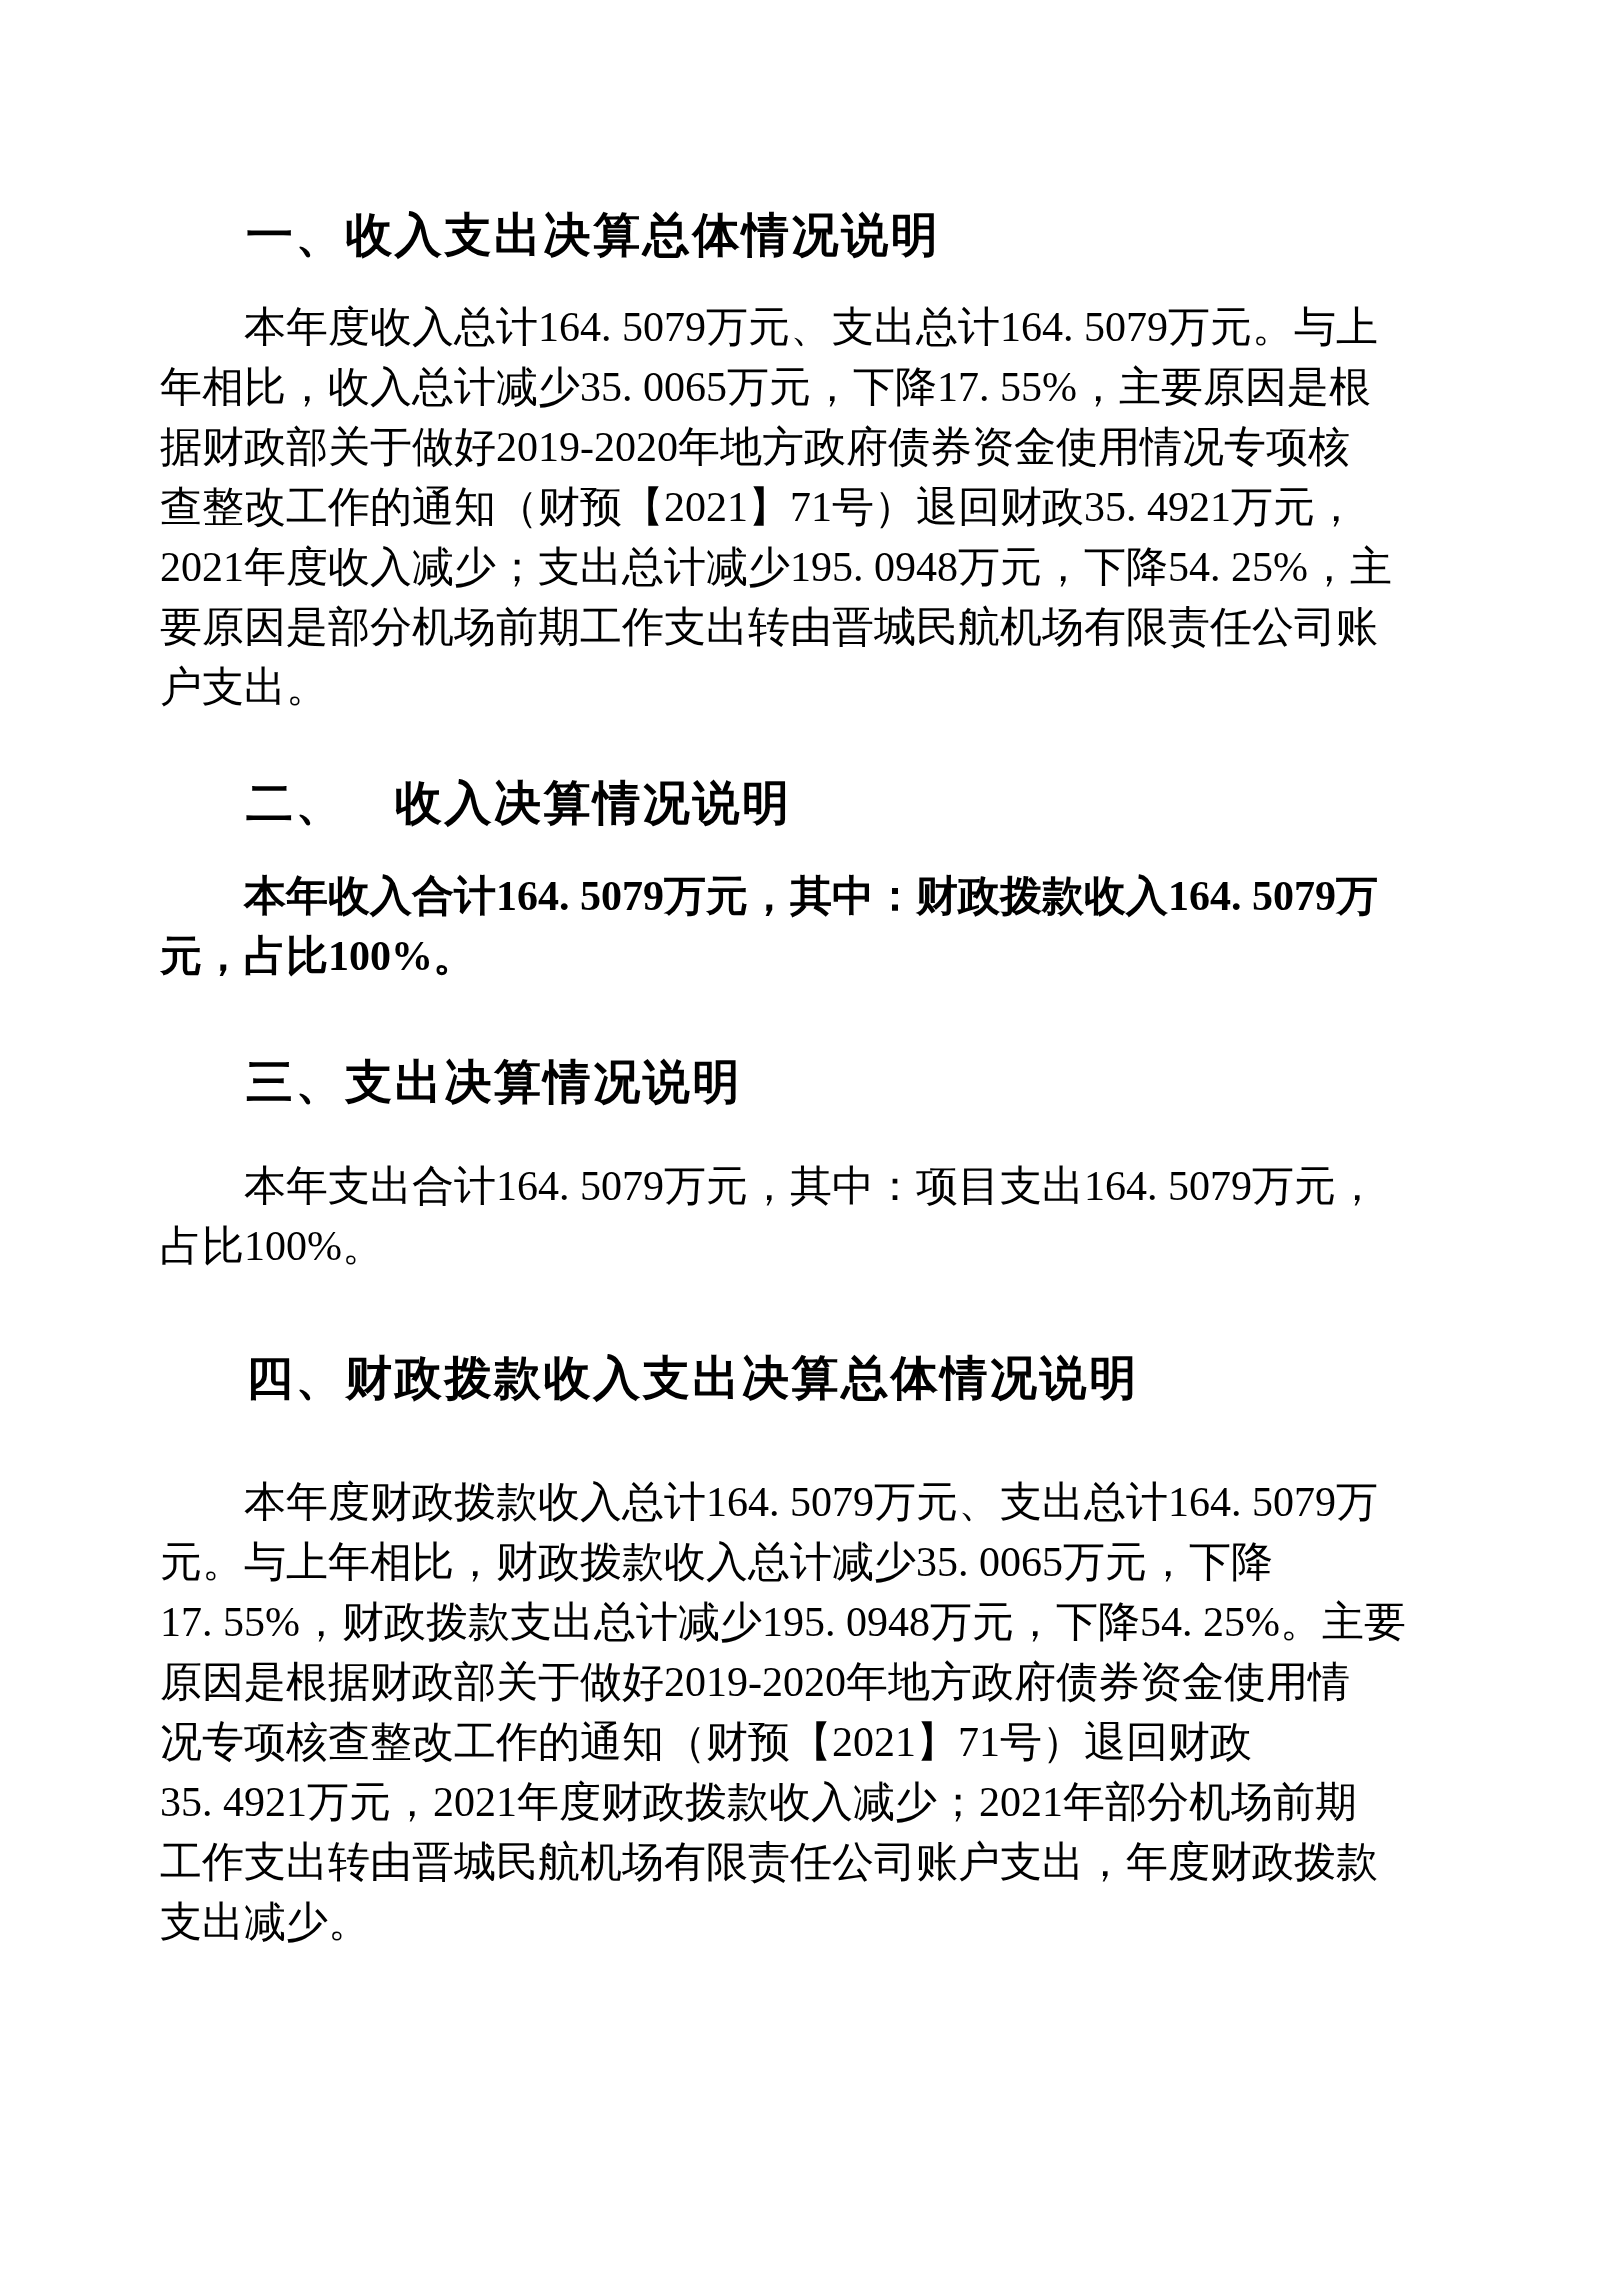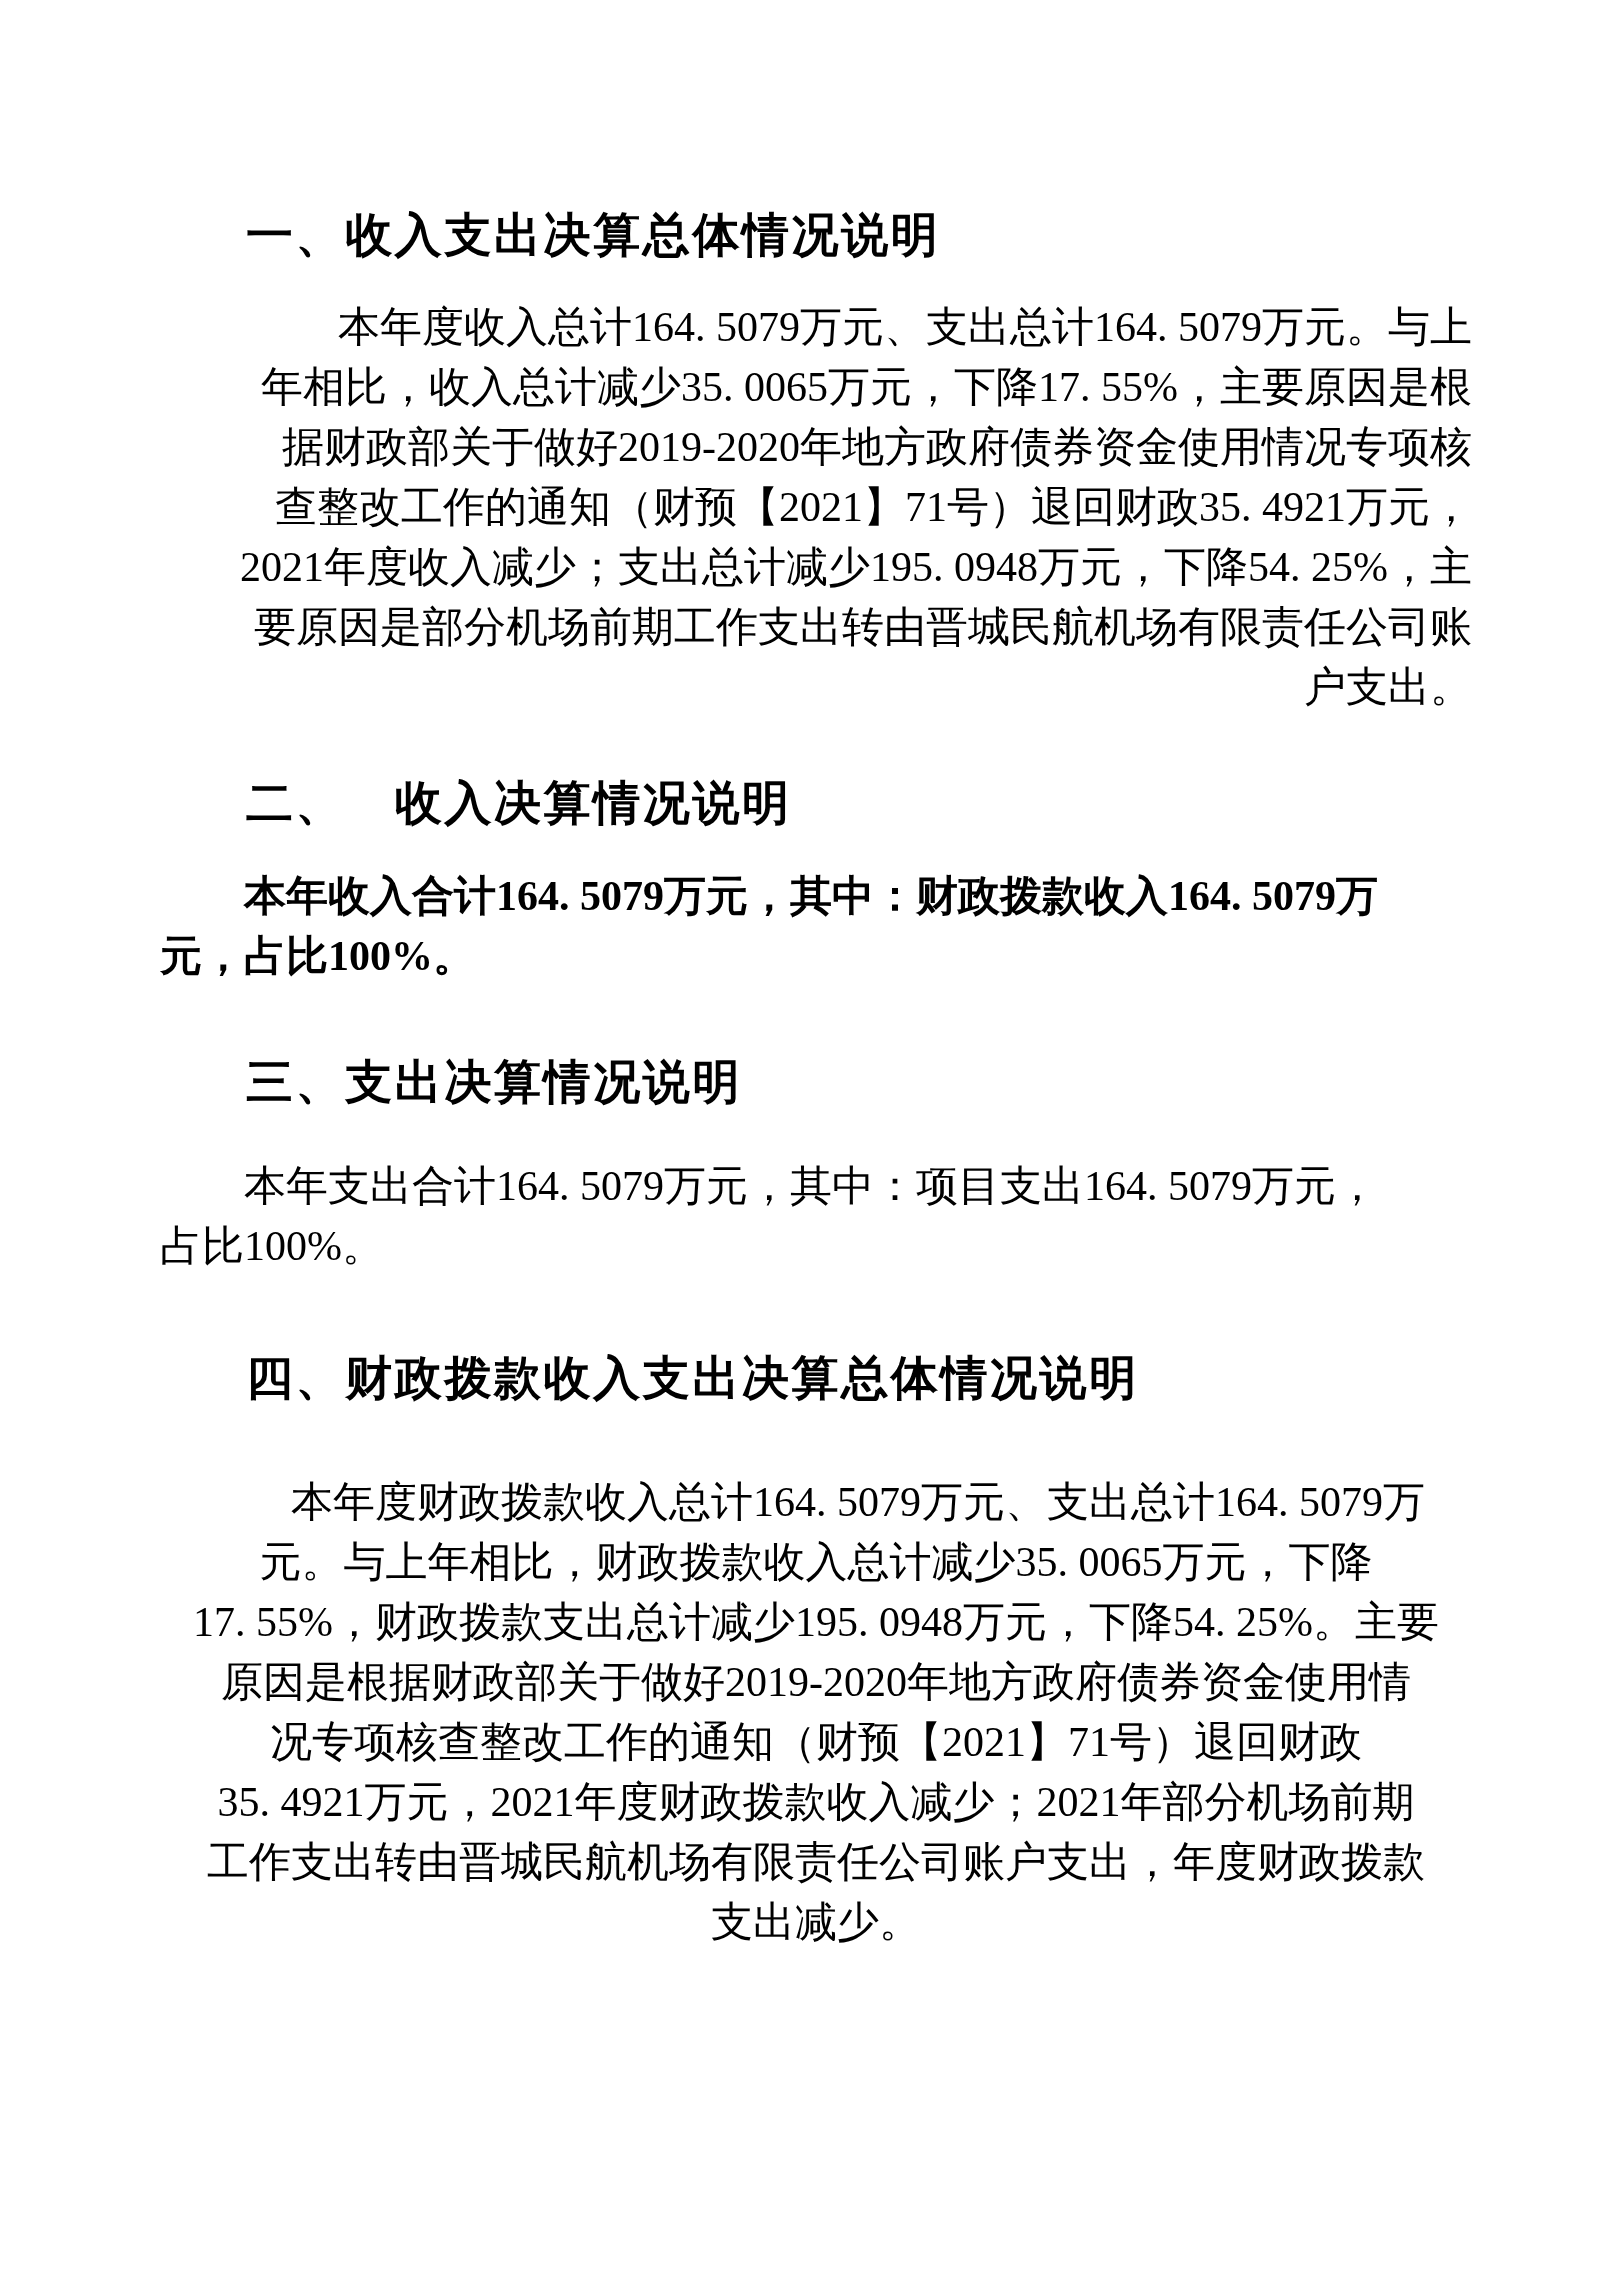--- a/index.html
+++ b/index.html
@@ -32,27 +32,27 @@
     font-size: 42px;
     line-height: 60px;
   }
   .line {
     white-space: pre;
   }
   .line.first {
     padding-left: 84px;
   }
   .h1 { margin-top: 209px; }
-  .p1 { margin-top: 36px; text-align: right; }
+  .p1 { margin-top: 36px; }
   .h2 { margin-top: 60px; }
   .p2 { margin-top: 37px; font-weight: bold; }
   .h3 { margin-top: 70px; }
   .p3 { margin-top: 48px; }
   .h4 { margin-top: 76px; }
-  .p4 { margin-top: 68px; text-align: center; }
+  .p4 { margin-top: 68px; }
 </style>
 </head>
 <body>
 
 <div class="page">
   <div class="content">
 
     <div class="heading h1">一、收入支出决算总体情况说明</div>
     <div class="para p1">
       <div class="line first">本年度收入总计164. 5079万元、支出总计164. 5079万元。与上</div>

